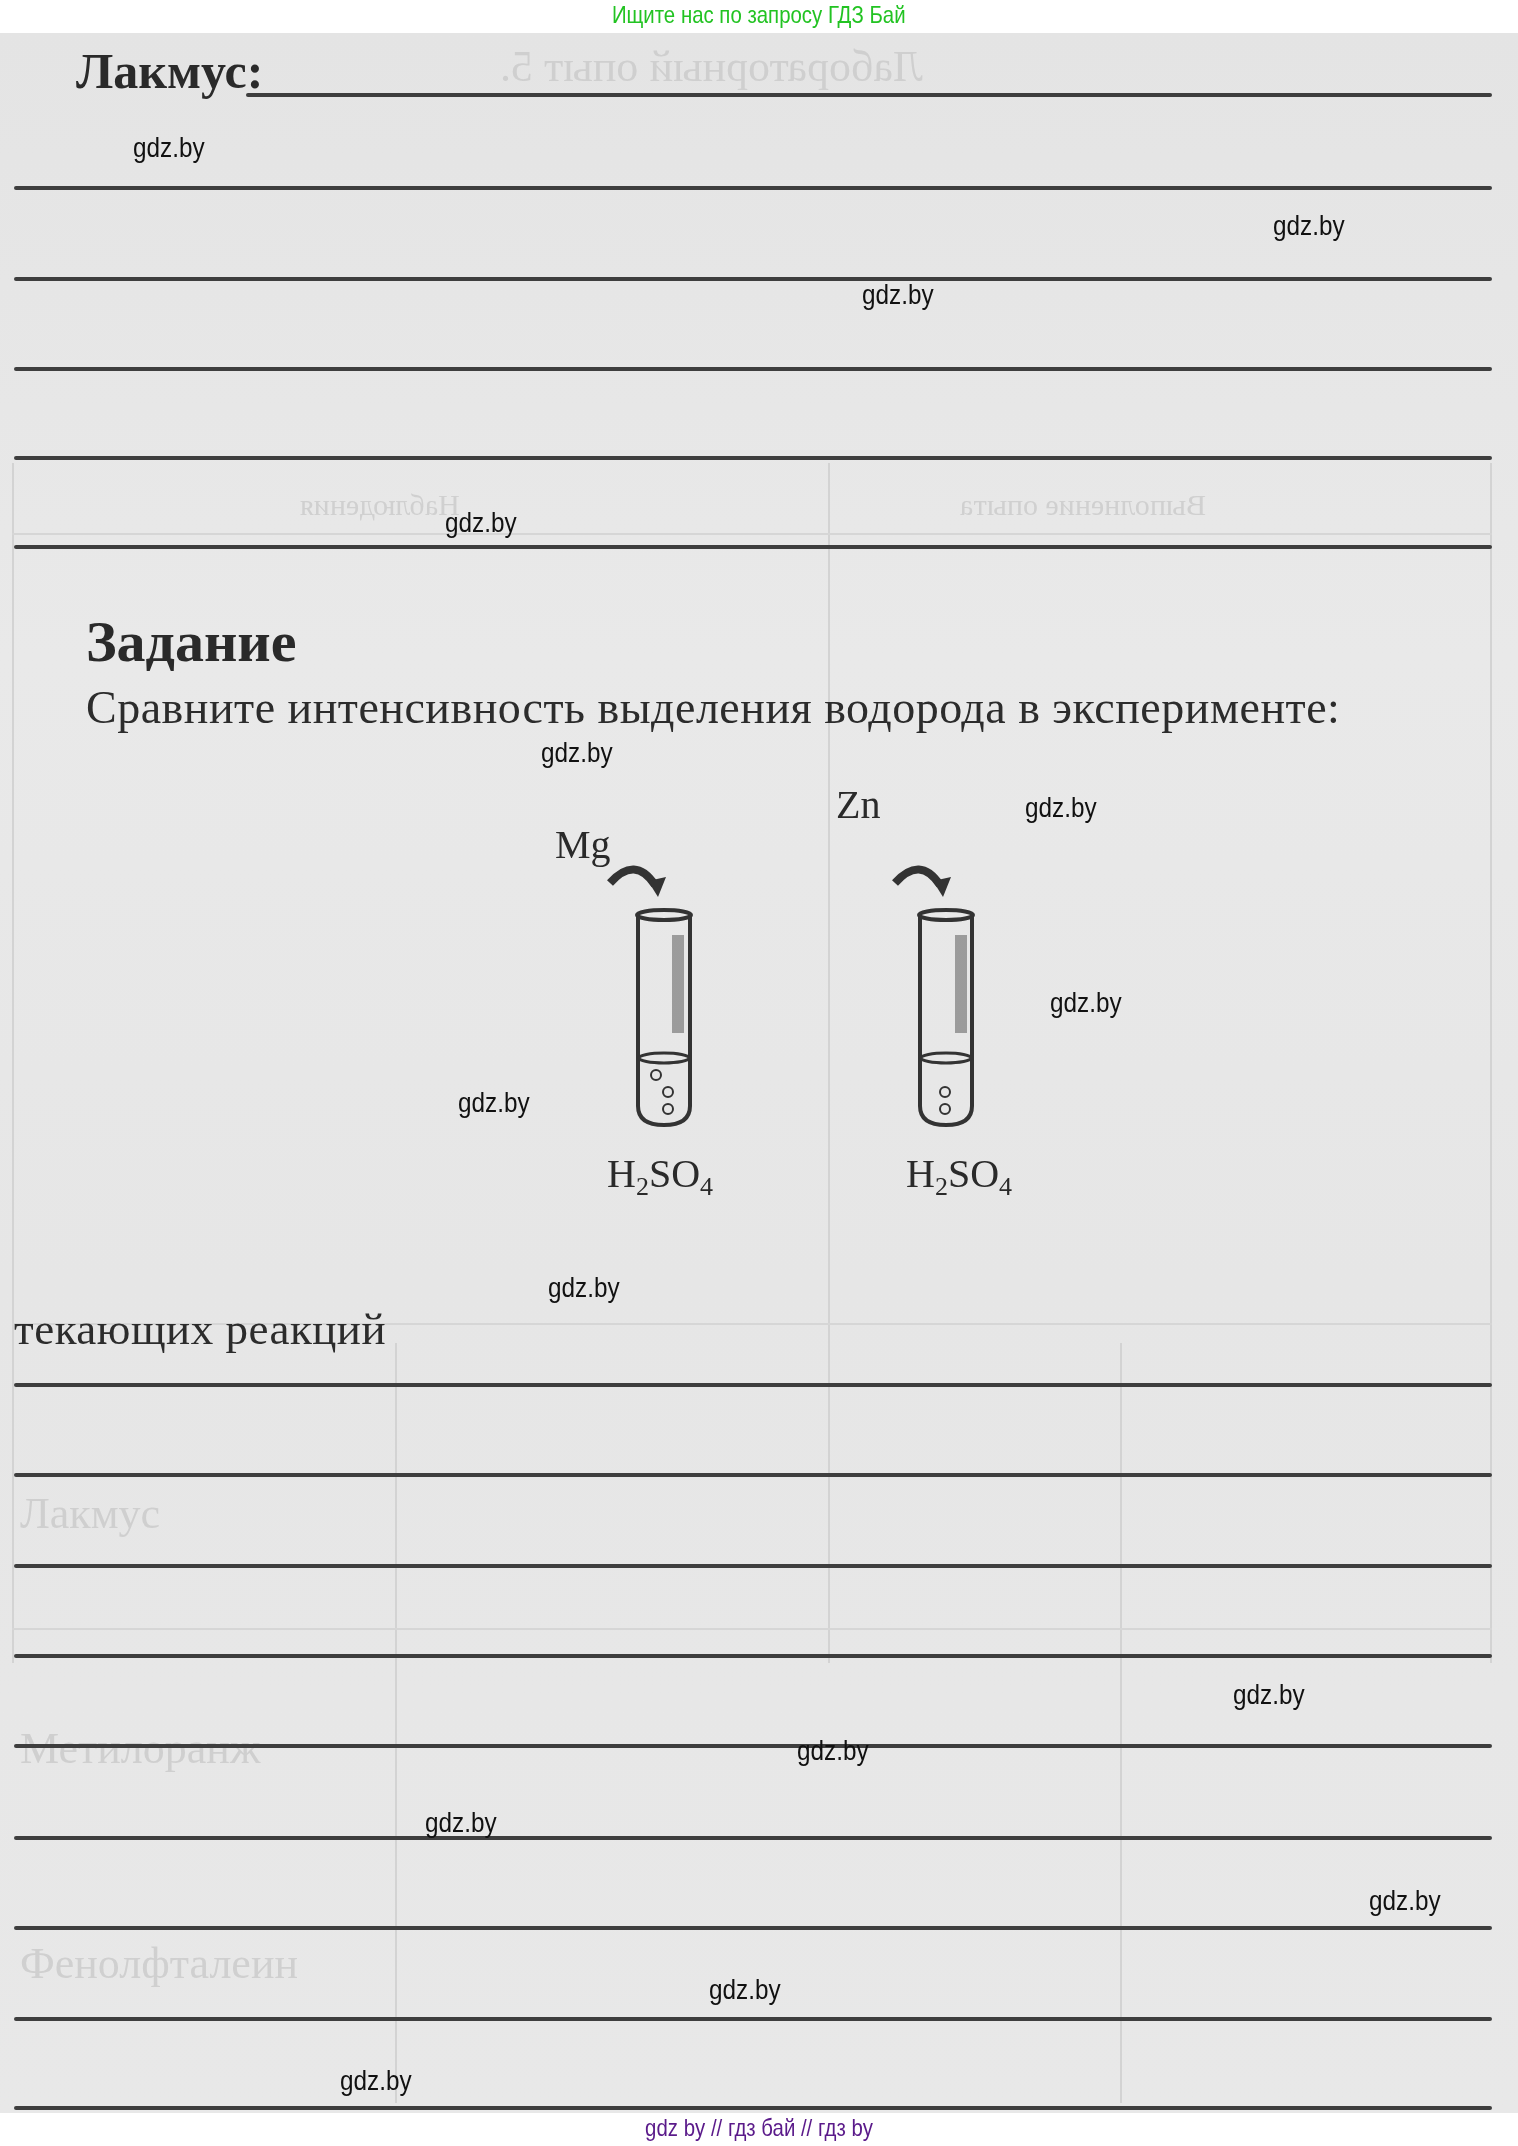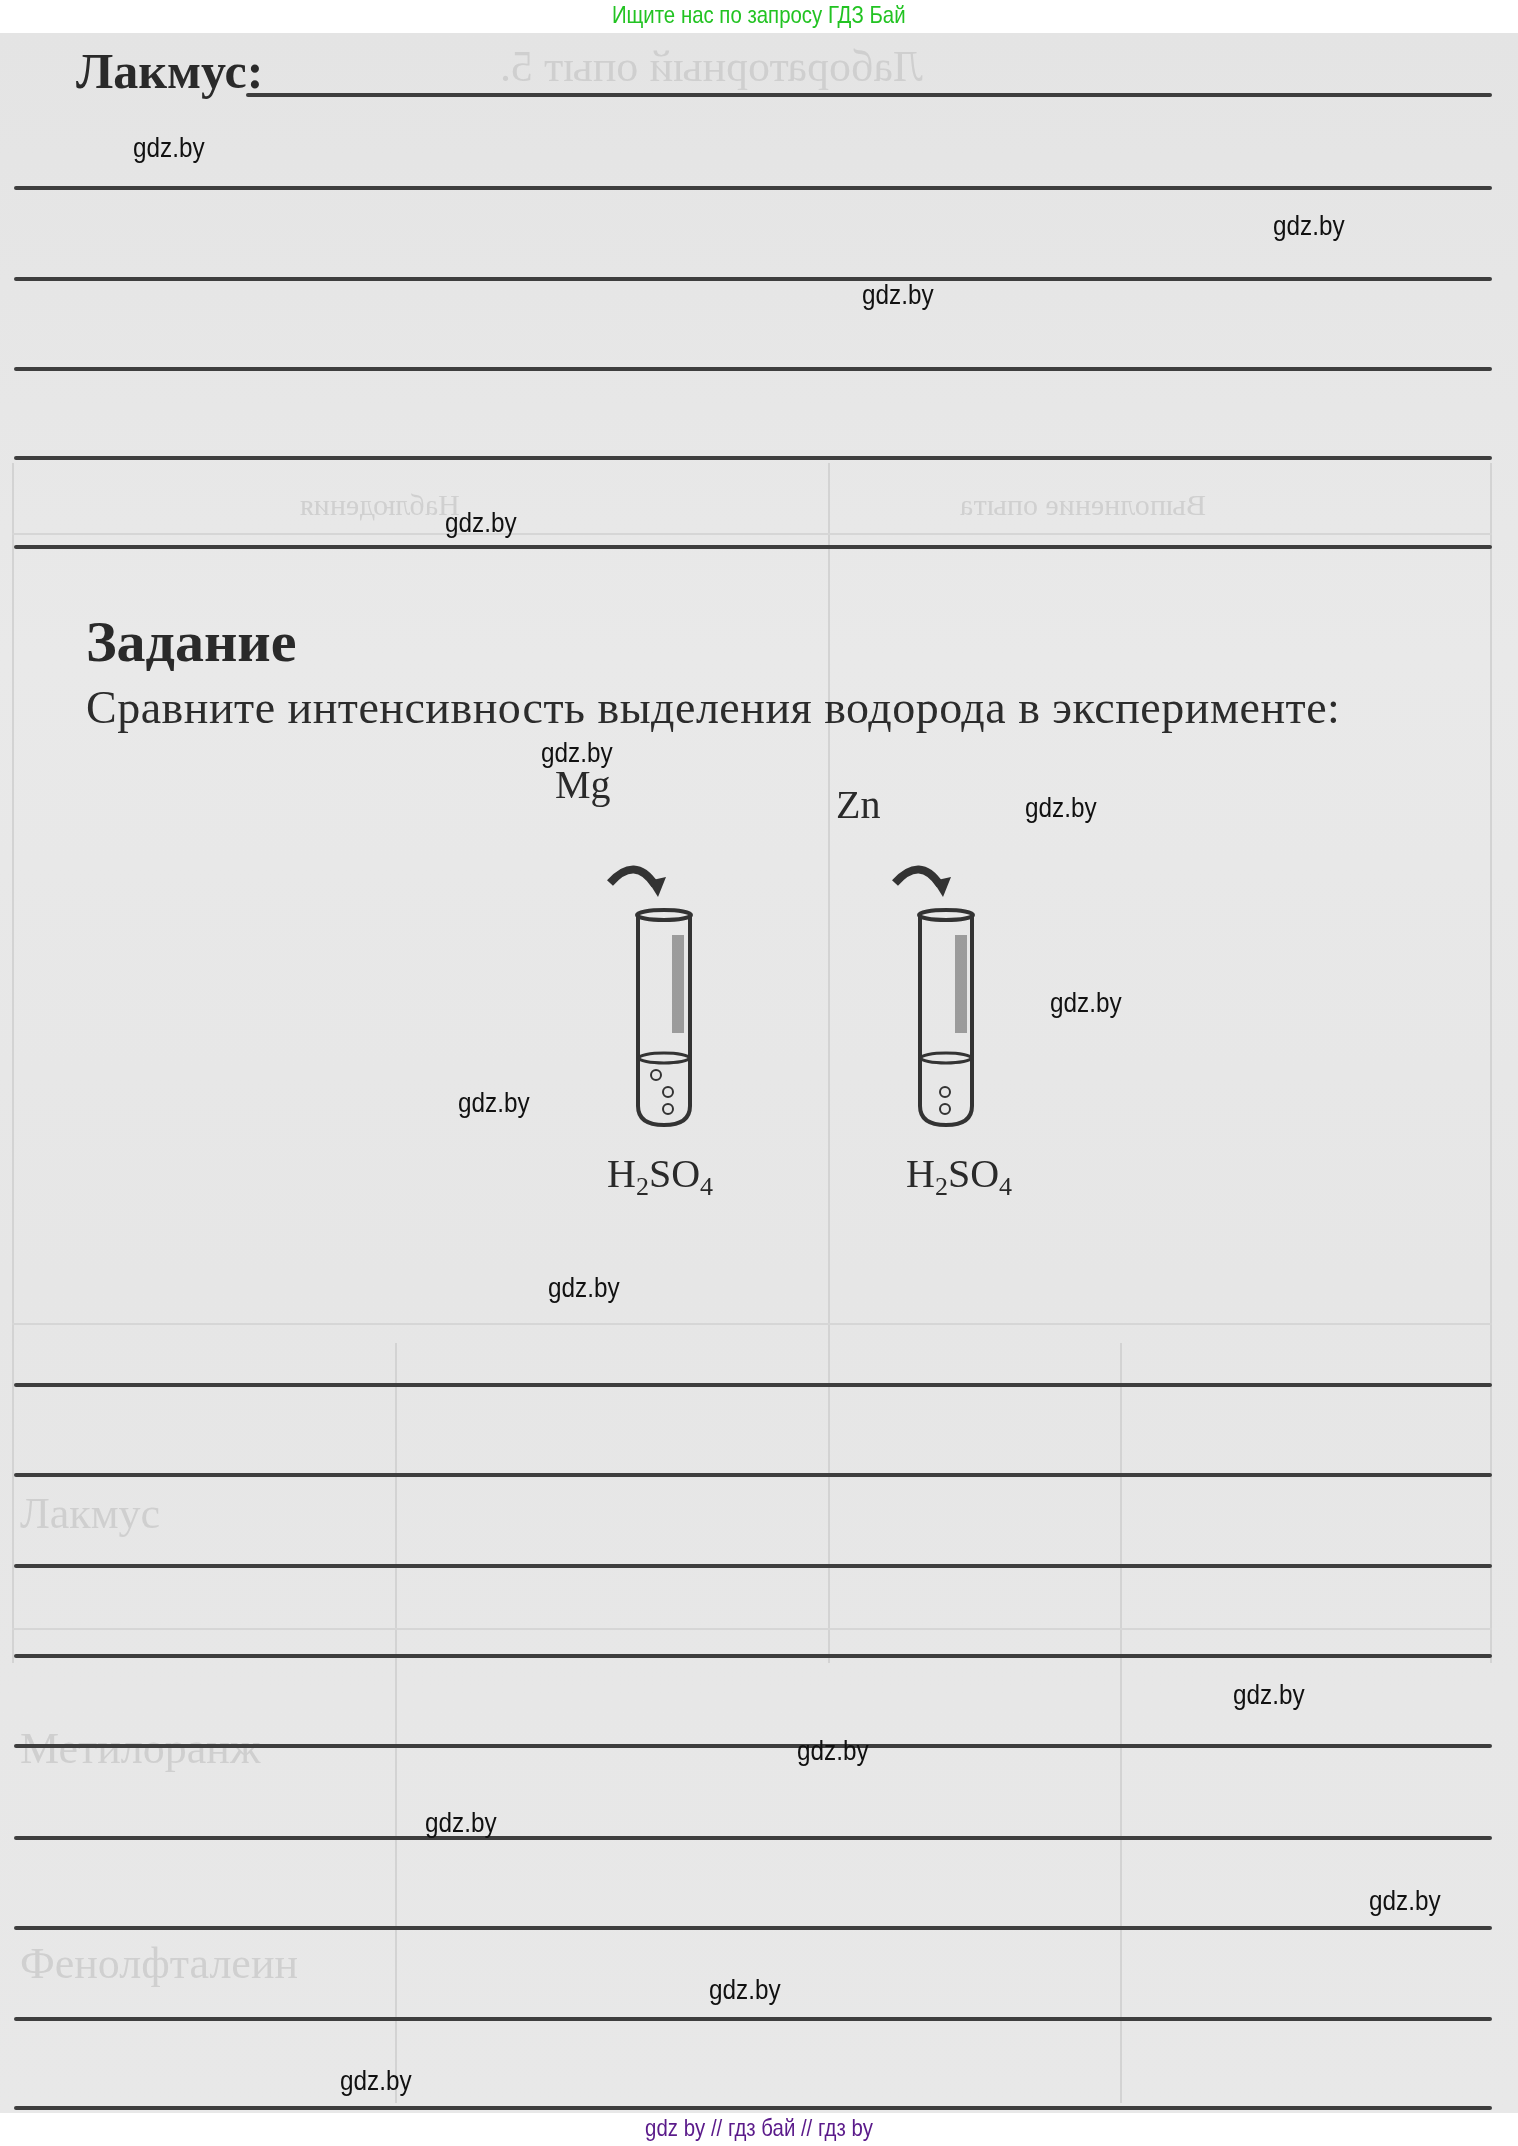--- a/index.html
+++ b/index.html
@@ -89,21 +89,21 @@
   <div class="rule" style="left:246px; top:60px; width:1246px;"></div>
   <div class="rule" style="left:14px; top:153px; width:1478px;"></div>
   <div class="rule" style="left:14px; top:244px; width:1478px;"></div>
   <div class="rule" style="left:14px; top:334px; width:1478px;"></div>
   <div class="rule" style="left:14px; top:423px; width:1478px;"></div>
   <div class="rule" style="left:14px; top:512px; width:1478px;"></div>
 
   <div class="heading" style="left:86px; top:575px; font-size:58px;">Задание</div>
   <div class="text" style="left:86px; top:648px;">Сравните интенсивность выделения водорода в эксперименте:</div>
 
-  <div class="metal" style="left:555px; top:728px;">Mg</div>
+  <div class="metal" style="left:555px; top:788px;">Mg</div>
   <svg style="left:600px; top:830px;" width="120" height="290" viewBox="0 0 120 290">
     <path d="M10 20 Q35 -8 55 22" stroke="#333" stroke-width="8" fill="none"></path>
     <polygon points="48,18 66,14 58,34" fill="#333"></polygon>
     <ellipse cx="64" cy="52" rx="27" ry="5" fill="none" stroke="#333" stroke-width="4"></ellipse>
     <path d="M38 52 L38 243 Q38 262 64 262 Q90 262 90 243 L90 52" fill="none" stroke="#333" stroke-width="4"></path>
     <rect x="72" y="72" width="12" height="98" fill="#888" opacity="0.8"></rect>
     <ellipse cx="64" cy="195" rx="25" ry="5" fill="none" stroke="#333" stroke-width="3"></ellipse>
     <circle cx="56" cy="212" r="5" fill="none" stroke="#333" stroke-width="2"></circle>
     <circle cx="68" cy="229" r="5" fill="none" stroke="#333" stroke-width="2"></circle>
     <circle cx="68" cy="246" r="5" fill="none" stroke="#333" stroke-width="2"></circle>
@@ -120,20 +120,21 @@
     <path d="M27 52 L27 243 Q27 262 53 262 Q79 262 79 243 L79 52" fill="none" stroke="#333" stroke-width="4"></path>
     <rect x="62" y="72" width="12" height="98" fill="#888" opacity="0.8"></rect>
     <ellipse cx="53" cy="195" rx="25" ry="5" fill="none" stroke="#333" stroke-width="3"></ellipse>
     <circle cx="52" cy="229" r="5" fill="none" stroke="#333" stroke-width="2"></circle>
     <circle cx="52" cy="246" r="5" fill="none" stroke="#333" stroke-width="2"></circle>
   </svg>
   <div class="formula" style="left:906px; top:1117px;">
     <span>H</span><sub>2</sub><span>SO</span><sub>4</sub>
   </div>
 
+  <div class="text" style="left:14px; top:1270px; font-size:45px;">текающих реакций</div>
 
   <div class="rule" style="left:14px; top:1350px; width:1478px;"></div>
   <div class="rule" style="left:14px; top:1440px; width:1478px;"></div>
   <div class="rule" style="left:14px; top:1531px; width:1478px;"></div>
   <div class="rule" style="left:14px; top:1621px; width:1478px;"></div>
   <div class="rule" style="left:14px; top:1711px; width:1478px;"></div>
   <div class="rule" style="left:14px; top:1803px; width:1478px;"></div>
   <div class="rule" style="left:14px; top:1893px; width:1478px;"></div>
   <div class="rule" style="left:14px; top:1984px; width:1478px;"></div>
   <div class="rule" style="left:14px; top:2073px; width:1478px;"></div>

